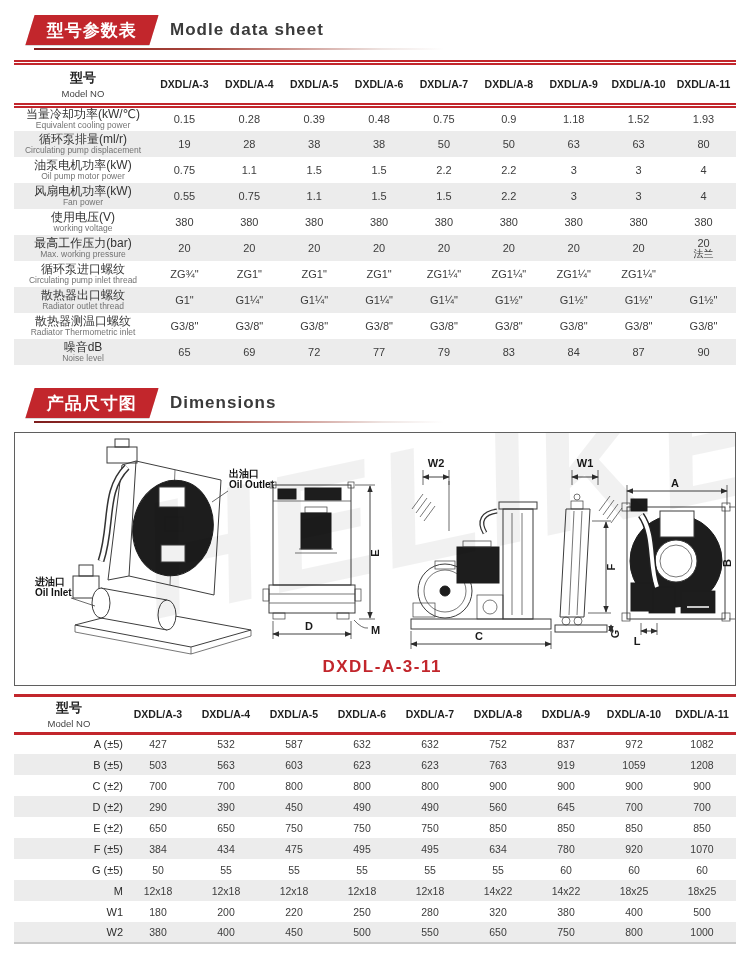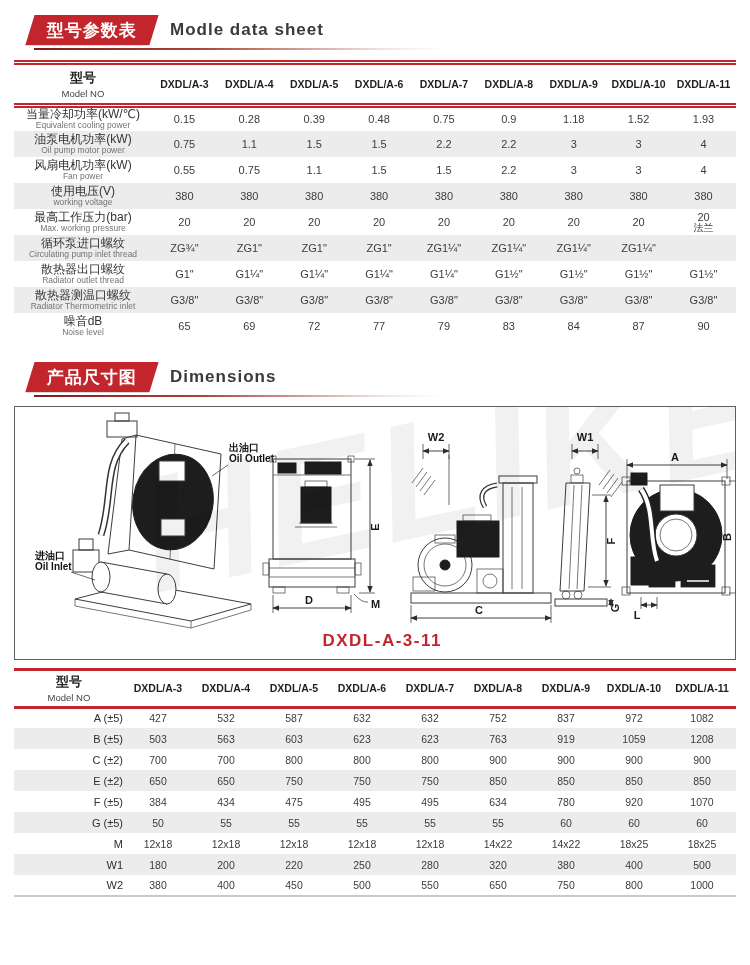--- a/index.html
+++ b/index.html
@@ -110,20 +110,35 @@
           <td>0.39</td>
           <td>0.48</td>
           <td>0.75</td>
           <td>0.9</td>
           <td>1.18</td>
           <td>1.52</td>
           <td>1.93</td>
         </tr>
         <tr>
           <td class="lbl">
+            <div class="zh">循环泵排量(ml/r)</div>
+            <div class="en">Circulating pump displacement</div>
+          </td>
+          <td>19</td>
+          <td>28</td>
+          <td>38</td>
+          <td>38</td>
+          <td>50</td>
+          <td>50</td>
+          <td>63</td>
+          <td>63</td>
+          <td>80</td>
+        </tr>
+        <tr>
+          <td class="lbl">
             <div class="zh">油泵电机功率(kW)</div>
             <div class="en">Oil pump motor power</div>
           </td>
           <td>0.75</td>
           <td>1.1</td>
           <td>1.5</td>
           <td>1.5</td>
           <td>2.2</td>
           <td>2.2</td>
           <td>3</td>
@@ -466,20 +481,32 @@
           <td>700</td>
           <td>800</td>
           <td>800</td>
           <td>800</td>
           <td>900</td>
           <td>900</td>
           <td>900</td>
           <td>900</td>
         </tr>
         <tr>
+          <td class="lbl">D (±2)</td>
+          <td>290</td>
+          <td>390</td>
+          <td>450</td>
+          <td>490</td>
+          <td>490</td>
+          <td>560</td>
+          <td>645</td>
+          <td>700</td>
+          <td>700</td>
+        </tr>
+        <tr>
           <td class="lbl">E (±2)</td>
           <td>650</td>
           <td>650</td>
           <td>750</td>
           <td>750</td>
           <td>750</td>
           <td>850</td>
           <td>850</td>
           <td>850</td>
           <td>850</td>

